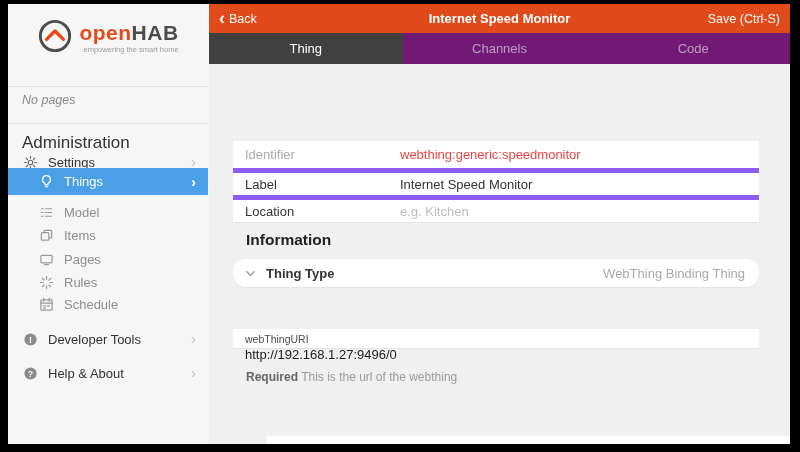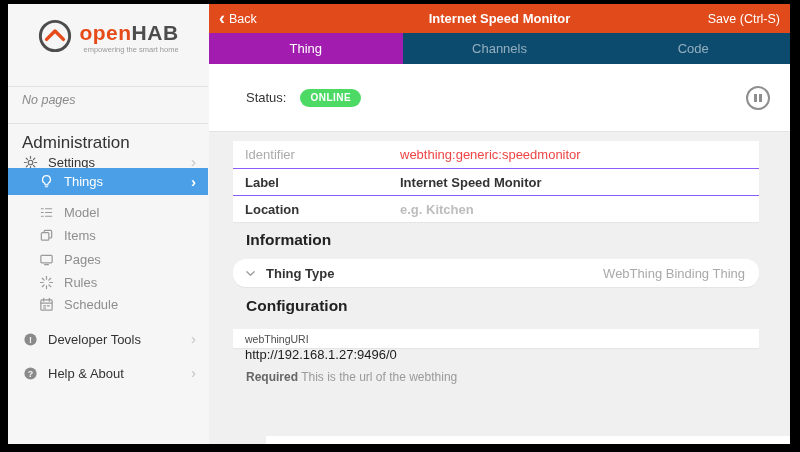--- a/index.html
+++ b/index.html
@@ -32,33 +32,33 @@
   .sicon svg { display: block; }
 
   
   .main { position: absolute; left: 201px; top: 0; width: 581px; height: 440px; background: #f0f0f0; }
   .navbar { position: absolute; top: 0; left: 0; width: 100%; height: 29px; background: #e14a1a; color: #fff; display: flex; align-items: center; }
   .nav-back { display: flex; align-items: center; gap: 4px; padding-left: 10px; font-size: 12.5px; cursor: pointer; }
   .nav-back .bchev { font-size: 18px; font-weight: bold; line-height: 12px; margin-top: -2px; }
   .nav-title { position: absolute; left: 0; width: 100%; text-align: center; font-size: 13px; font-weight: bold; pointer-events: none; }
   .nav-save { margin-left: auto; padding-right: 10px; font-size: 12.5px; cursor: pointer; }
   .tabbar { position: absolute; top: 29px; left: 0; width: 100%; height: 31px; display: flex; }
-  .tab { flex: 1; display: flex; align-items: center; justify-content: center; font-size: 13px; background: #0c4a6e; color: rgba(255,255,255,0.55); cursor: pointer; }
-  .tab.active { background: #a21caf; color: #fff; }
+  .tab { flex: 1; display: flex; align-items: center; justify-content: center; font-size: 13px; background: #701a75; color: rgba(255,255,255,0.55); cursor: pointer; }
+  .tab.active { background: #404040; color: #fff; }
 
   .status-section { position: absolute; top: 60px; left: 0; width: 100%; height: 68px; background: #fff; border-bottom: 1px solid #e3e3e3; display: flex; align-items: center; padding: 0 20px 0 37px; }
   .status-label { font-size: 13px; color: #333; }
   .badge { margin-left: 14px; background: #4cd964; color: #fff; font-size: 10px; font-weight: bold; letter-spacing: 0.5px; padding: 3px 10px 4px; border-radius: 10px; }
   .pause-btn { margin-left: auto; width: 24px; height: 24px; border: 2px solid #8e8e8e; border-radius: 50%; display: flex; align-items: center; justify-content: center; gap: 2.5px; cursor: pointer; background: #fff; }
   .pause-btn i { display: block; width: 2.5px; height: 8px; background: #8e8e8e; }
 
   .card { position: absolute; left: 24px; width: 526px; background: #fff; border-radius: 1px; box-shadow: 0 1px 1px rgba(0,0,0,0.05); }
   .form-card { top: 137px; }
   .frow { height: 27px; display: flex; align-items: center; padding-left: 12px; }
-  .frow + .frow { border-top: 1px solid #8b5cf6; font-weight: bold; }
+  .frow + .frow { border-top: 5px solid #8b5cf6; }
   .flabel { width: 155px; font-size: 13px; color: #333; flex: 0 0 155px; }
   .flabel.dim { color: #aaa; }
   .fvalue { font-size: 13px; color: #333; }
   .fvalue.dim { color: #ef4444; }
   .fvalue.placeholder { color: #bdbdbd; }
 
   .sec-heading { position: absolute; left: 37px; font-size: 15.5px; font-weight: bold; color: #222; }
   .h-info { top: 227px; }
   .h-conf { top: 293px; }
 
@@ -205,28 +205,20 @@
       <span class="nav-title">Internet Speed Monitor</span>
       <span class="nav-save">Save (Ctrl-S)</span>
     </div>
 
     <div class="tabbar">
       <div class="tab active">Thing</div>
       <div class="tab">Channels</div>
       <div class="tab">Code</div>
     </div>
 
-    <div class="status-section">
-      <span class="status-label">Status:</span>
-      <span class="badge">ONLINE</span>
-      <span class="pause-btn">
-          <i></i>
-          <i></i>
-        </span>
-    </div>
 
     <div class="card form-card">
       <div class="frow">
         <span class="flabel dim">Identifier</span>
         <span class="fvalue dim">webthing:generic:speedmonitor</span>
       </div>
       <div class="frow">
         <span class="flabel">Label</span>
         <span class="fvalue">Internet Speed Monitor</span>
       </div>
@@ -241,21 +233,20 @@
     <div class="card ttype-row">
       <span class="ttype-caret">
         <svg width="11" height="11" viewBox="0 0 12 12" fill="none" stroke="#9e9e9e" stroke-width="1.5" stroke-linecap="round" stroke-linejoin="round">
           <path d="M2 4 L6 8 L10 4"></path>
         </svg>
       </span>
       <span class="ttype-label">Thing Type</span>
       <span class="ttype-value">WebThing Binding Thing</span>
     </div>
 
-    <div class="sec-heading h-conf">Configuration</div>
 
     <div class="card uri-card">
       <div class="uri-label">webThingURI</div>
       <div class="uri-value">http://192.168.1.27:9496/0</div>
     </div>
 
     <div class="help-line">
       <b>Required</b>
       <span>This is the url of the webthing</span>
     </div>

